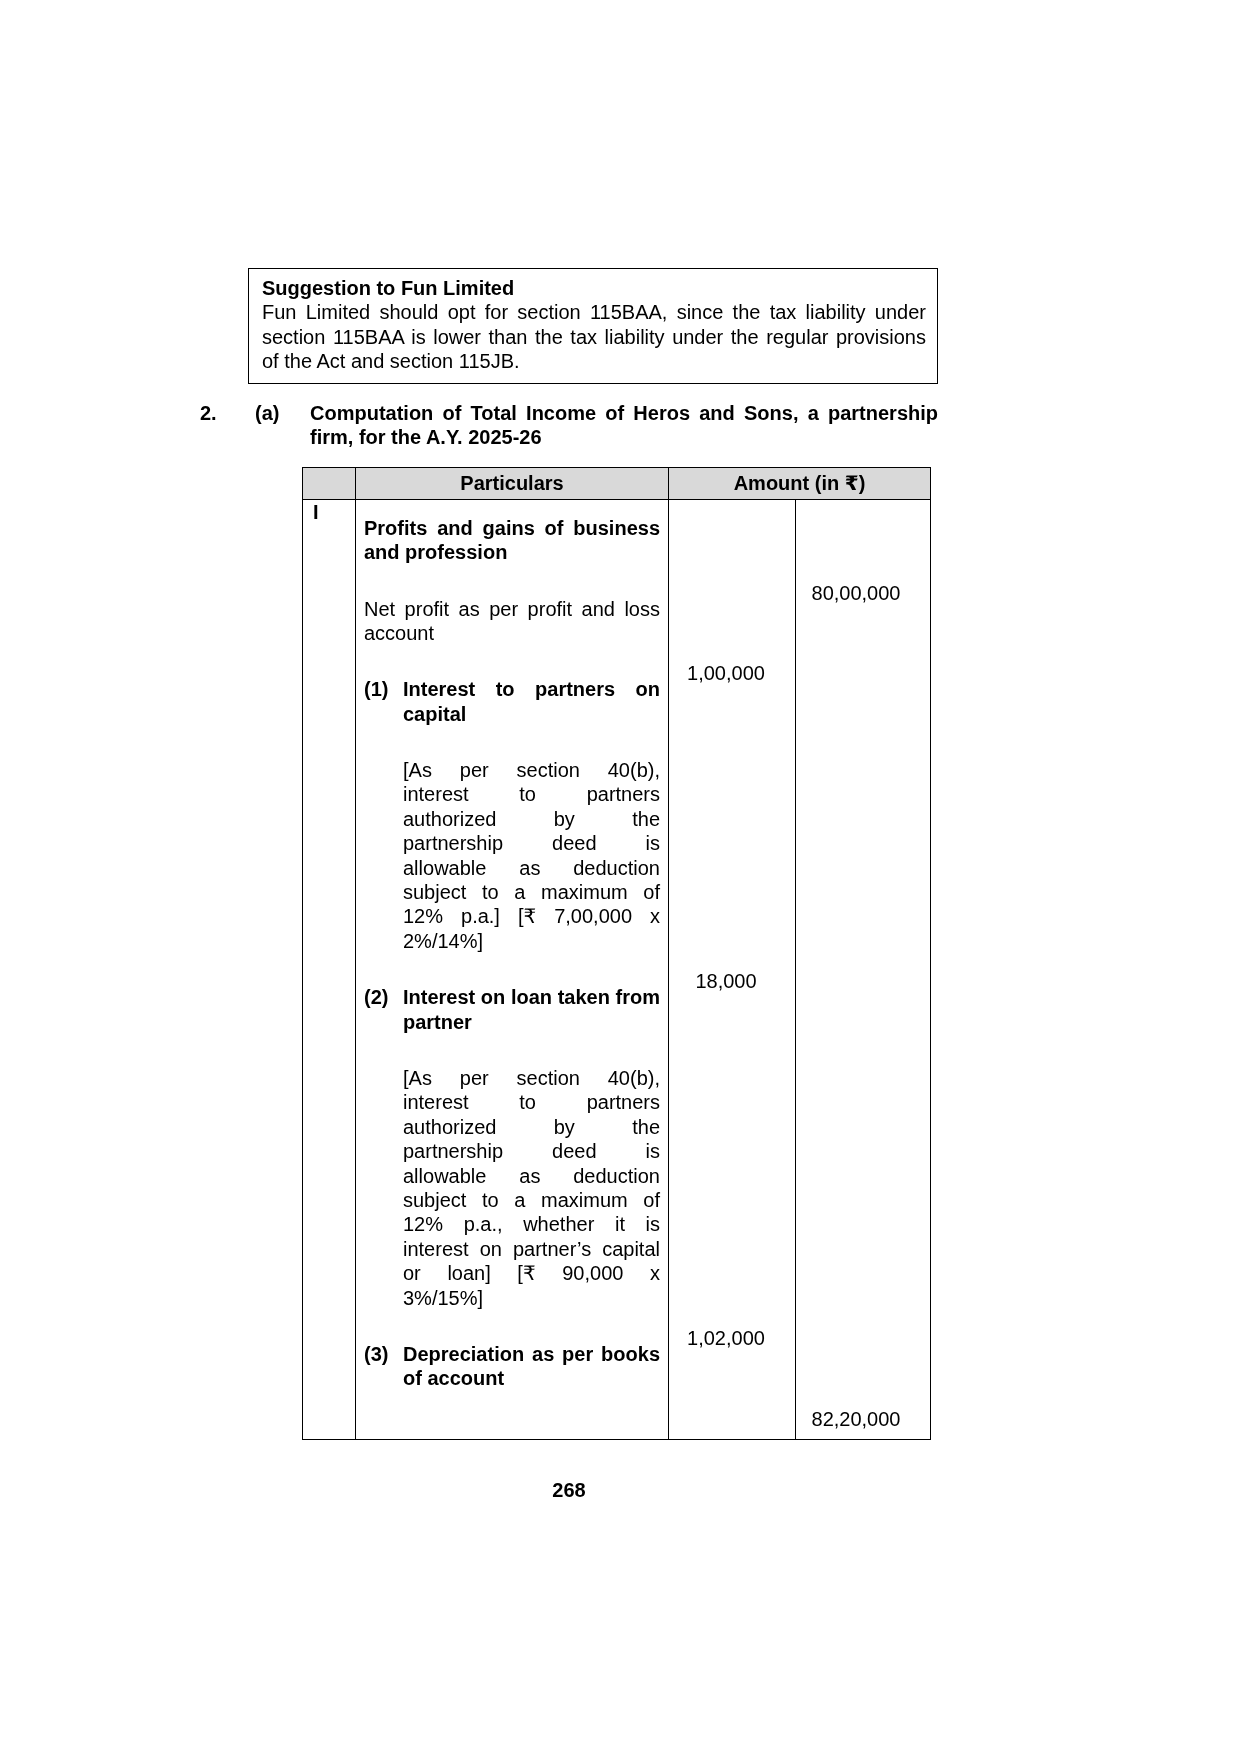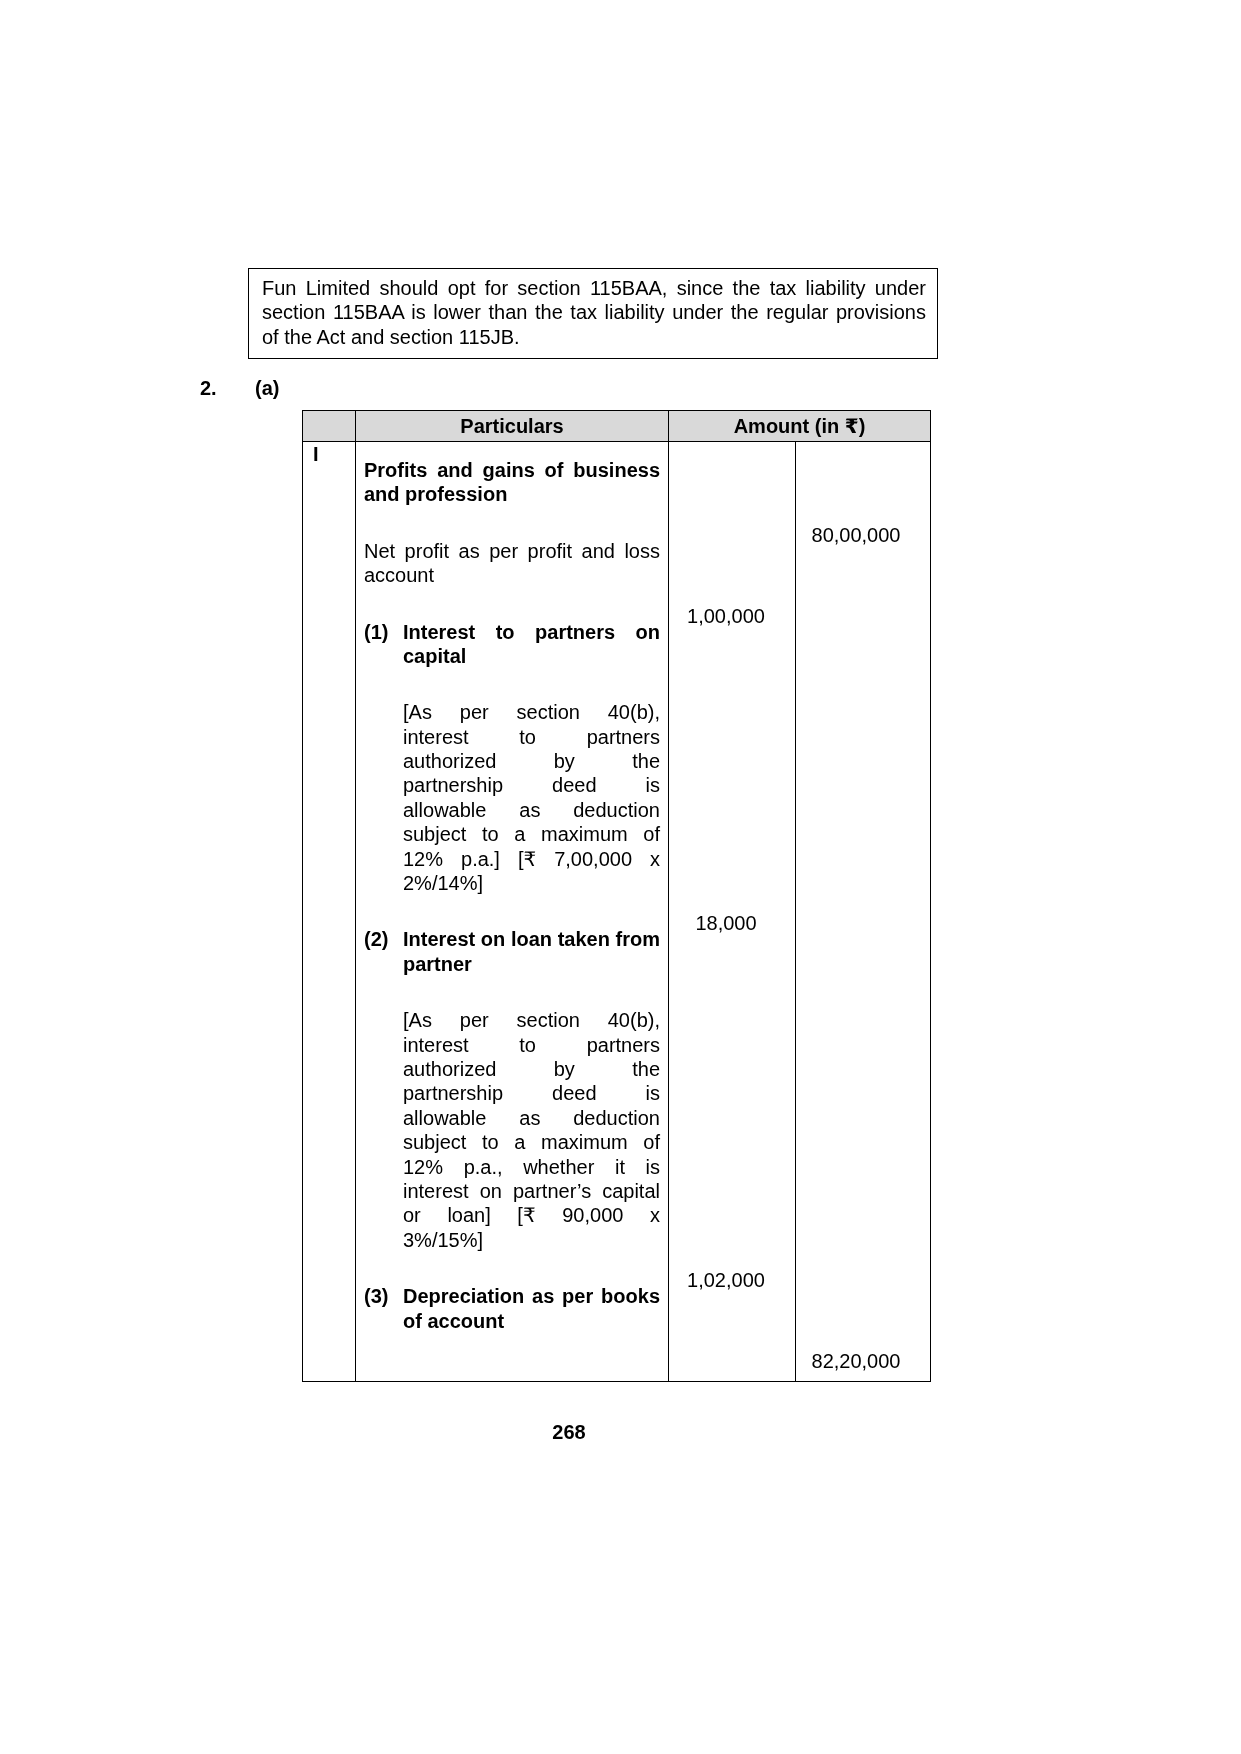--- a/index.html
+++ b/index.html
@@ -36,21 +36,21 @@
   .q-num  { width: 55px; font-weight: bold; flex: 0 0 auto; }
   .q-part { width: 55px; font-weight: bold; flex: 0 0 auto; }
   .q-heading { width: 628px; font-weight: bold; text-align: justify; flex: 0 0 auto; }
 
   
   table.comp {
     border-collapse: collapse;
     table-layout: fixed;
     width: 628px;
     margin-left: 102px;
-    margin-top: 9px;
+    margin-top: 18px;
     border: 1.5px solid #000;
   }
   table.comp thead th {
     border: 1.5px solid #000;
     background: #d9d9d9;
     font-weight: bold;
     text-align: center;
     padding: 3px 2px;
   }
   table.comp tbody td {
@@ -87,26 +87,28 @@
     font-weight: bold;
   }
 </style>
 </head>
 <body>
 
 <div class="page">
   <div class="content">
 
     <div class="suggestion-box">
+      <div class="suggestion-title">Suggestion to Fun Limited</div>
       <div class="suggestion-body">Fun Limited should opt for section 115BAA, since the tax liability under section 115BAA is lower than the tax liability under the regular provisions of the Act and section 115JB.</div>
     </div>
 
     <div class="question">
       <span class="q-num">2.</span>
       <span class="q-part">(a)</span>
+      <span class="q-heading">Computation of Total Income of Heros and Sons, a partnership firm, for the A.Y. 2025-26</span>
     </div>
 
     <table class="comp">
       <colgroup>
         <col style="width:53px">
         <col style="width:313px">
         <col style="width:127px">
         <col style="width:135px">
       </colgroup>
       <thead>

